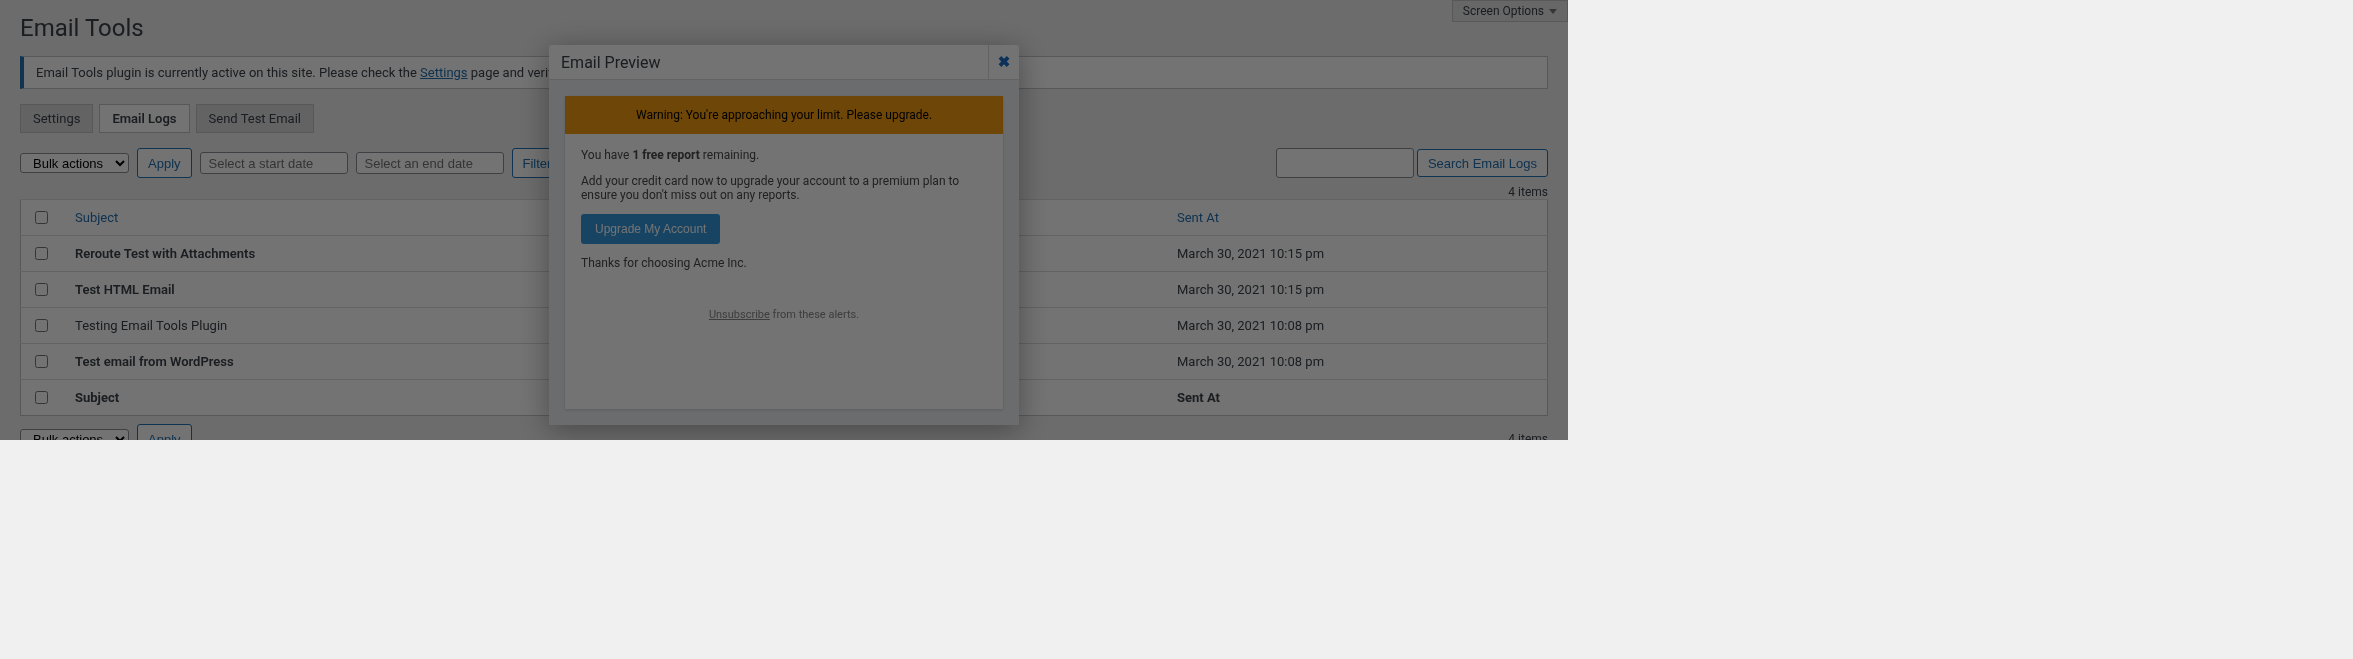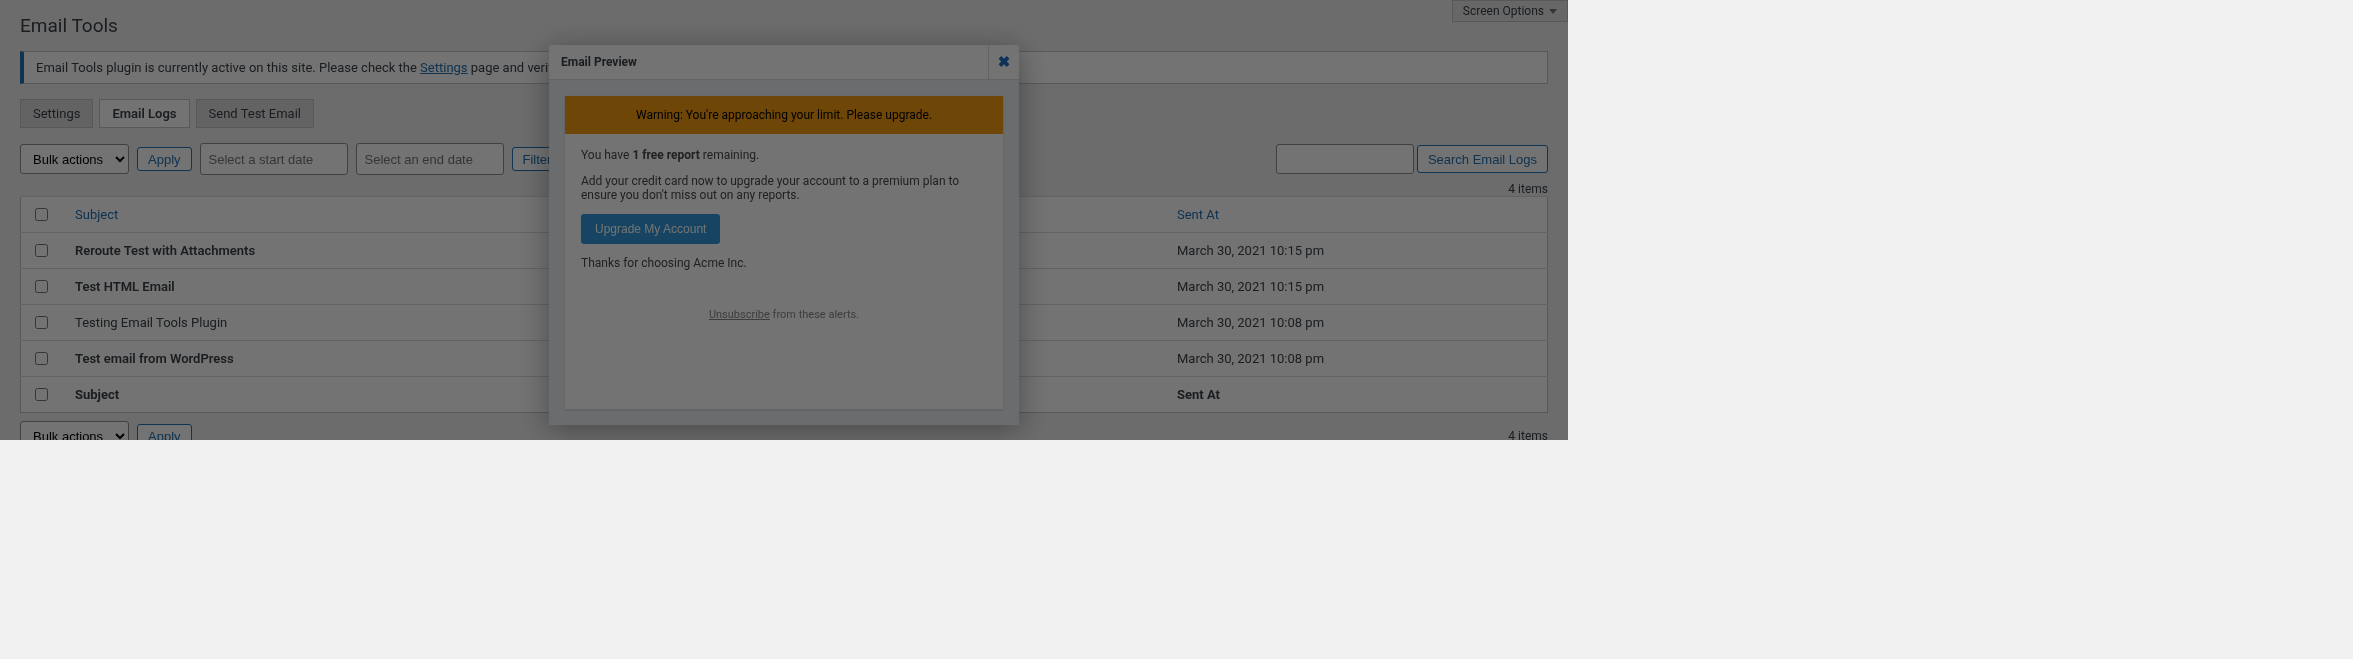--- a/index.html
+++ b/index.html
@@ -31,21 +31,21 @@
     align-items: center;
     gap: 5px;
   }
   .screen-options .tri {
     width: 0; height: 0;
     border-left: 4px solid transparent;
     border-right: 4px solid transparent;
     border-top: 5px solid #777;
   }
   h1.page-title {
-    font-size: 19px;
+    font-size: 24px;
     font-weight: 400;
     margin: 14px 0 14px 0;
   }
   
   .notice {
     border: 1px solid #c3c4c7;
     border-left: 4px solid #2271b1;
     background: #fff;
     padding: 8px 12px;
     margin: 4px 0 15px 0;
@@ -73,26 +73,26 @@
     margin-bottom:6px;
   }
   .filter-left {
     display:flex; align-items:center; gap:8px;
   }
   .filter-right {
     display:flex; align-items:center; gap:6px;
   }
   select, input[type=text] {
     border:1px solid #8c8f94; border-radius:3px;
-    height:30px; padding:0 8px; font-size:13px; background:#fff;
+    height:20px; padding:0 8px; font-size:13px; background:#fff;
   }
   .date { width:130px; }
   .btn {
     border:1px solid #2271b1; color:#2271b1; background:#fff;
-    border-radius:3px; height:24px; padding:0 10px;
+    border-radius:3px; height:30px; padding:0 10px;
     cursor:pointer; font-size:13px;
   }
   .items-count { font-size:12px; color:#3c434a; }
   .search-box input {
     height:28px; width:120px;
   }
   .search-box .btn {
     height:28px;
   }
   
@@ -129,21 +129,21 @@
     box-shadow:0 5px 30px rgba(0,0,0,0.35);
     display:flex; flex-direction:column;
     height:380px;
   }
   .modal-head {
     display:flex; align-items:center; justify-content:space-between;
     border-bottom:1px solid #dcdcde;
     padding:0;
   }
   .modal-head .title {
-    font-size:12px; font-weight:700; padding:1px 12px; flex:1;
+    font-size:16px; font-weight:400; padding:1px 12px; flex:1;
   }
   .modal-head .close {
     width:30px; height:34px; border-left:1px solid #dcdcde;
     display:flex; align-items:center; justify-content:center;
     color:#1d6ec4; font-size:15px; font-weight:700; cursor:pointer;
   }
   .modal-tabs {
     display:flex; gap:5px; padding: 8px 10px 0 10px;
     border-bottom:1px solid #dcdcde;
   }

